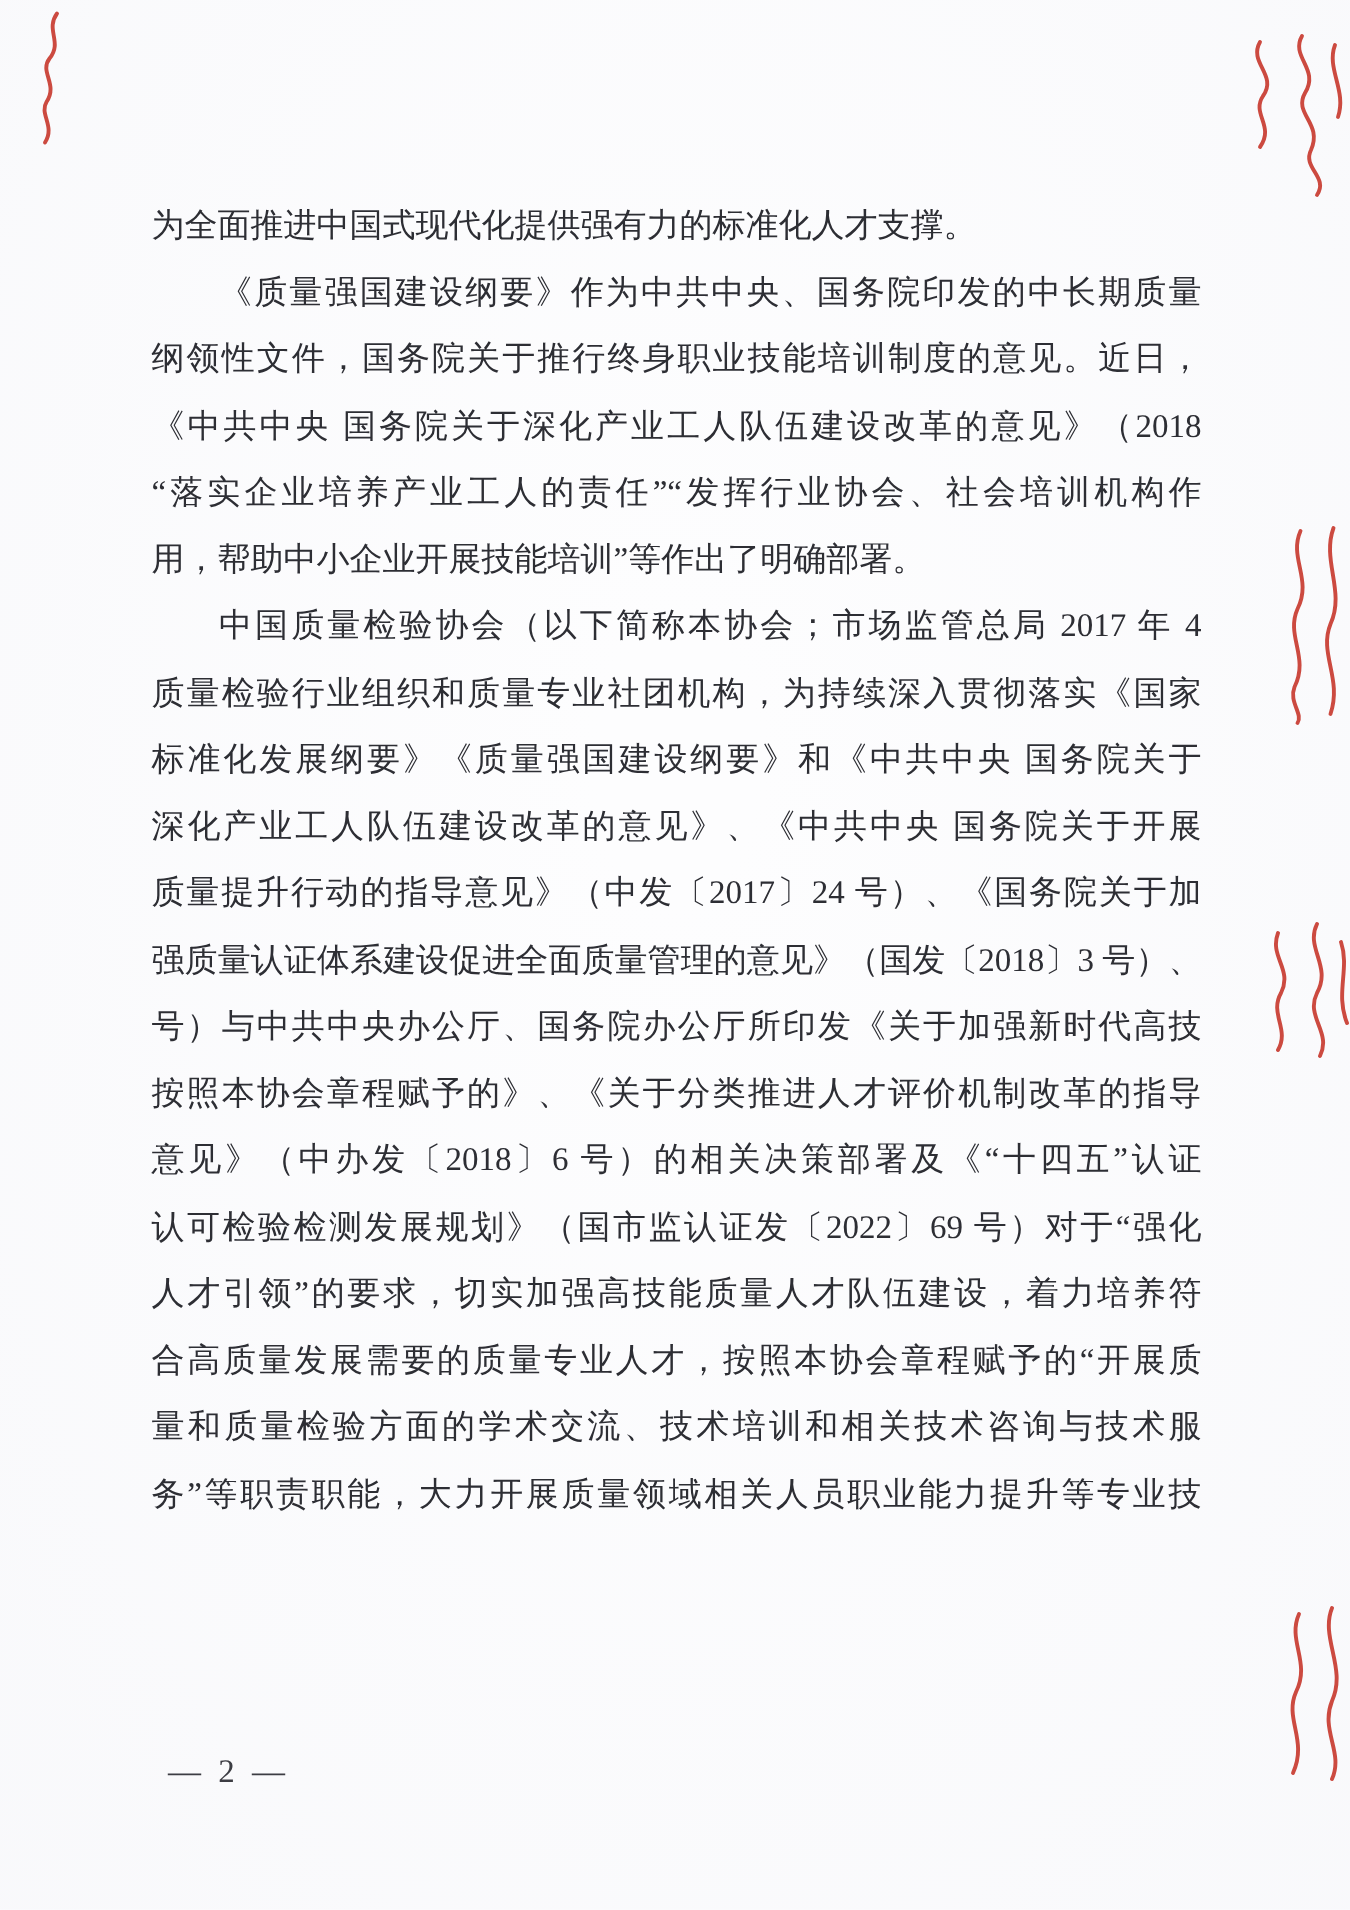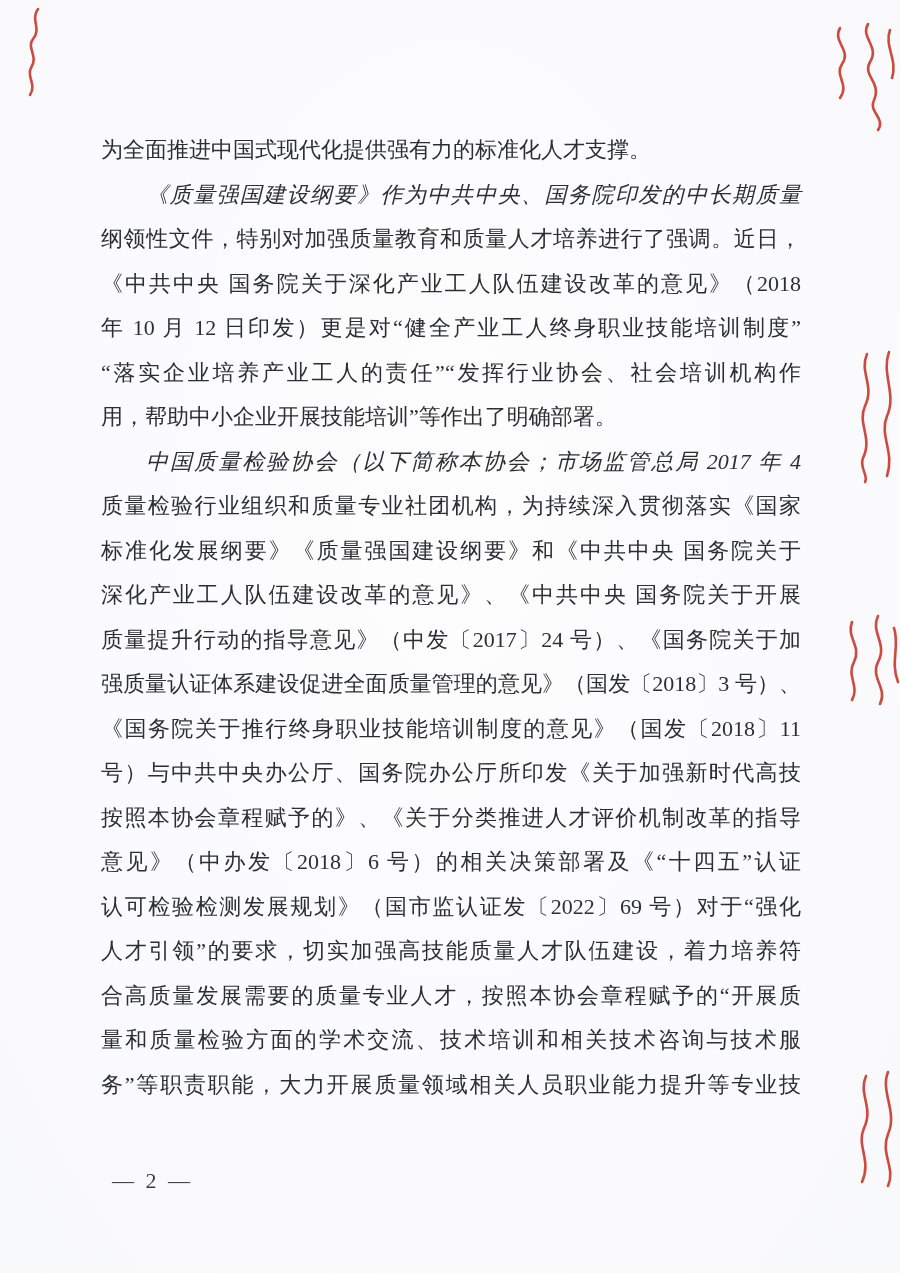--- a/index.html
+++ b/index.html
@@ -36,21 +36,20 @@
     text-align-last: justify;
     text-justify: inter-character;
     overflow: visible;
   }
   .line.no-justify {
     text-align: center;
     text-align-last: left;
   }
   .line.indent {
     text-indent: 45px;
-    font-style: italic;
   }
   .footer-page {
     position: absolute;
     left: 112px;
     top: 1168px;
     font-size: 22px;
     color: #3c3d43;
     letter-spacing: 3px;
     white-space: nowrap;
   }
@@ -65,32 +64,30 @@
   }
 </style>
 </head>
 <body>
 
 <div class="page">
 
   <div class="doc-body" id="doc-lines">
       <div class="line no-justify">为全面推进中国式现代化提供强有力的标准化人才支撑。</div>
       <div class="line indent">《质量强国建设纲要》作为中共中央、国务院印发的中长期质量</div>
-      <div class="line">纲领性文件，特别对加强质量教育和质量人才培养进行了强调。近日，</div>
+      <div class="line">纲领性文件，国务院关于推行终身职业技能培训制度的意见。近日，</div>
       <div class="line">《中共中央 国务院关于深化产业工人队伍建设改革的意见》（2018</div>
-      <div class="line">年 10 月 12 日印发）更是对“健全产业工人终身职业技能培训制度”</div>
       <div class="line">“落实企业培养产业工人的责任”“发挥行业协会、社会培训机构作</div>
       <div class="line no-justify">用，帮助中小企业开展技能培训”等作出了明确部署。</div>
       <div class="line indent">中国质量检验协会（以下简称本协会；市场监管总局 2017 年 4</div>
       <div class="line">质量检验行业组织和质量专业社团机构，为持续深入贯彻落实《国家</div>
       <div class="line">标准化发展纲要》《质量强国建设纲要》和《中共中央 国务院关于</div>
       <div class="line">深化产业工人队伍建设改革的意见》、《中共中央 国务院关于开展</div>
       <div class="line">质量提升行动的指导意见》（中发〔2017〕24 号）、《国务院关于加</div>
       <div class="line">强质量认证体系建设促进全面质量管理的意见》（国发〔2018〕3 号）、</div>
-      <div class="line">《国务院关于推行终身职业技能培训制度的意见》（国发〔2018〕11</div>
       <div class="line">号）与中共中央办公厅、国务院办公厅所印发《关于加强新时代高技</div>
       <div class="line">按照本协会章程赋予的》、《关于分类推进人才评价机制改革的指导</div>
       <div class="line">意见》（中办发〔2018〕6 号）的相关决策部署及《“十四五”认证</div>
       <div class="line">认可检验检测发展规划》（国市监认证发〔2022〕69 号）对于“强化</div>
       <div class="line">人才引领”的要求，切实加强高技能质量人才队伍建设，着力培养符</div>
       <div class="line">合高质量发展需要的质量专业人才，按照本协会章程赋予的“开展质</div>
       <div class="line">量和质量检验方面的学术交流、技术培训和相关技术咨询与技术服</div>
       <div class="line">务”等职责职能，大力开展质量领域相关人员职业能力提升等专业技</div>
     </div>
 

